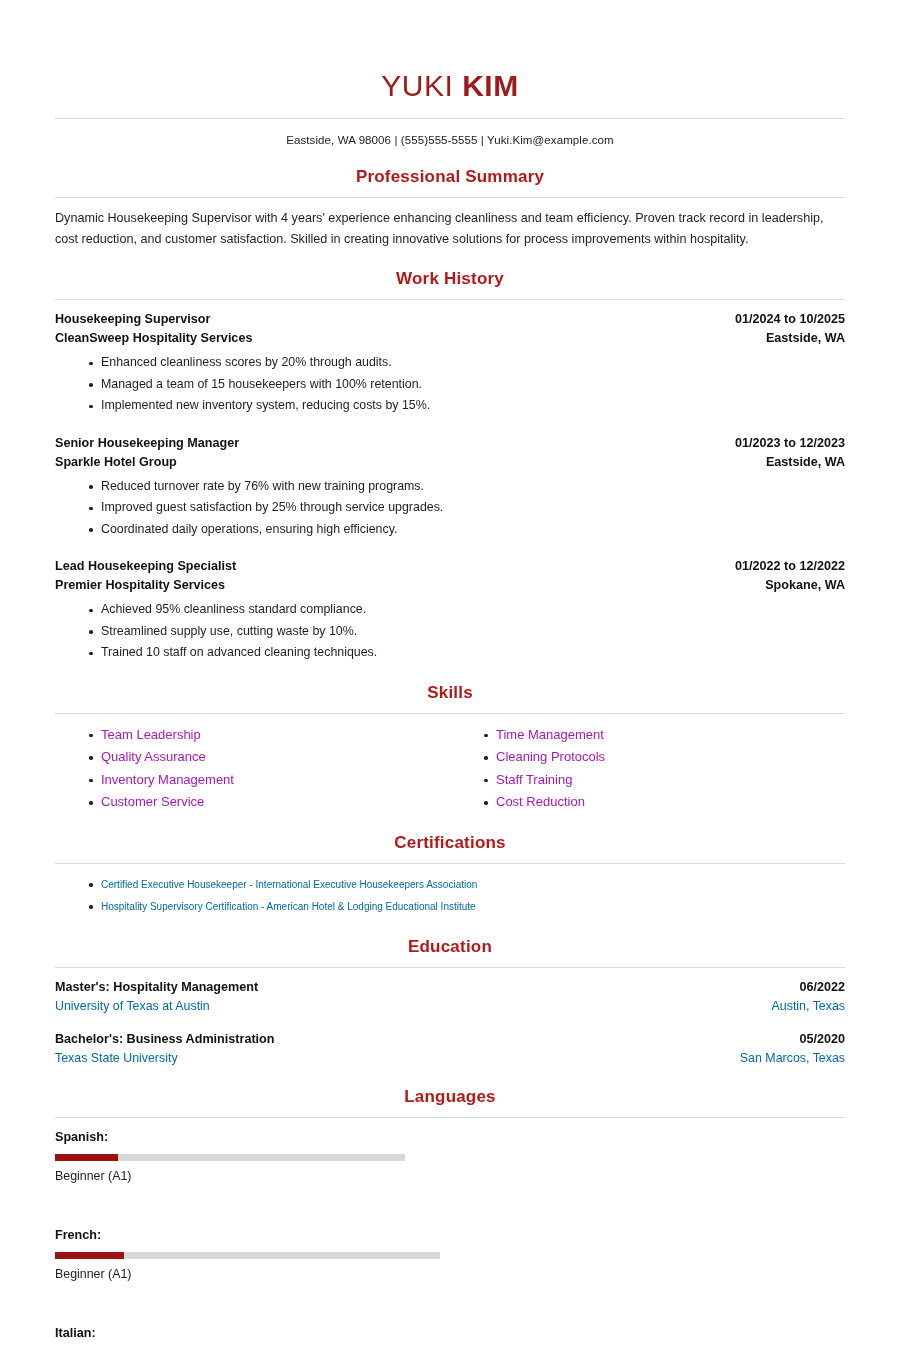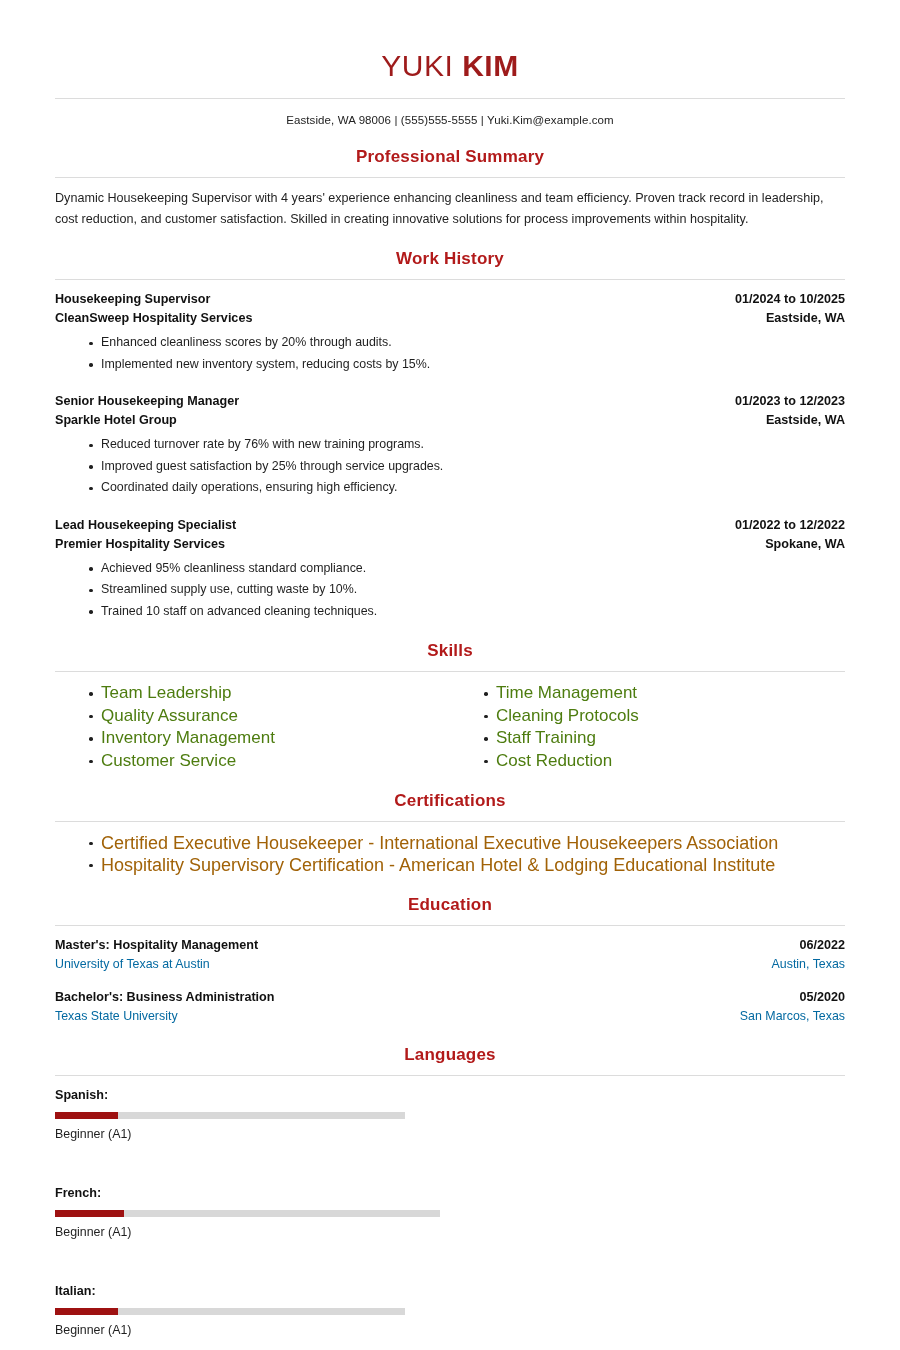--- a/index.html
+++ b/index.html
@@ -13,21 +13,21 @@
     width: 900px;
     height: 1350px;
     font-family: "Liberation Sans", sans-serif;
     color: #1a1a1a;
     overflow: hidden;
   }
 
   .page {
     width: 900px;
     height: 1350px;
-    padding: 40px 55px 0 55px;
+    padding: 60px 55px 0 55px;
     position: relative;
   }
 
   
   .name {
     text-align: center;
     font-size: 30px;
     line-height: 36px;
     color: #9e1b1b;
     letter-spacing: 0.5px;
@@ -123,23 +123,23 @@
   }
   .two-col > .col { width: 50%; }
   ul.skill-list {
     list-style: none;
     margin: 0;
     padding: 0;
   }
   ul.skill-list li {
     position: relative;
     padding-left: 46px;
-    font-size: 17px;
+    font-size: 13px;
     line-height: 22.5px;
-    color: #4d7c0f;
+    color: #a21caf;
   }
   ul.skill-list li::before {
     content: "";
     position: absolute;
     left: 34px;
     top: 10px;
     width: 3.5px;
     height: 3.5px;
     border-radius: 50%;
     background: #1f1f1f;
@@ -147,23 +147,23 @@
 
   
   ul.cert-list {
     list-style: none;
     margin: 0;
     padding: 0;
   }
   ul.cert-list li {
     position: relative;
     padding-left: 46px;
-    font-size: 18px;
+    font-size: 10px;
     line-height: 22px;
-    color: #a16207;
+    color: #0369a1;
   }
   ul.cert-list li::before {
     content: "";
     position: absolute;
     left: 34px;
     top: 9.5px;
     width: 3.5px;
     height: 3.5px;
     border-radius: 50%;
     background: #1f1f1f;
@@ -253,20 +253,21 @@
         <div class="job-row">
           <div class="job-title">Housekeeping Supervisor</div>
           <div class="job-dates">01/2024 to 10/2025</div>
         </div>
         <div class="job-row">
           <div class="job-company">CleanSweep Hospitality Services</div>
           <div class="job-location">Eastside, WA</div>
         </div>
         <ul class="bullets">
           <li>Enhanced cleanliness scores by 20% through audits.</li>
+          <li>Managed a team of 15 housekeepers with 100% retention.</li>
           <li>Implemented new inventory system, reducing costs by 15%.</li>
         </ul>
       </div>
 
       <div class="job">
         <div class="job-row">
           <div class="job-title">Senior Housekeeping Manager</div>
           <div class="job-dates">01/2023 to 12/2023</div>
         </div>
         <div class="job-row">

